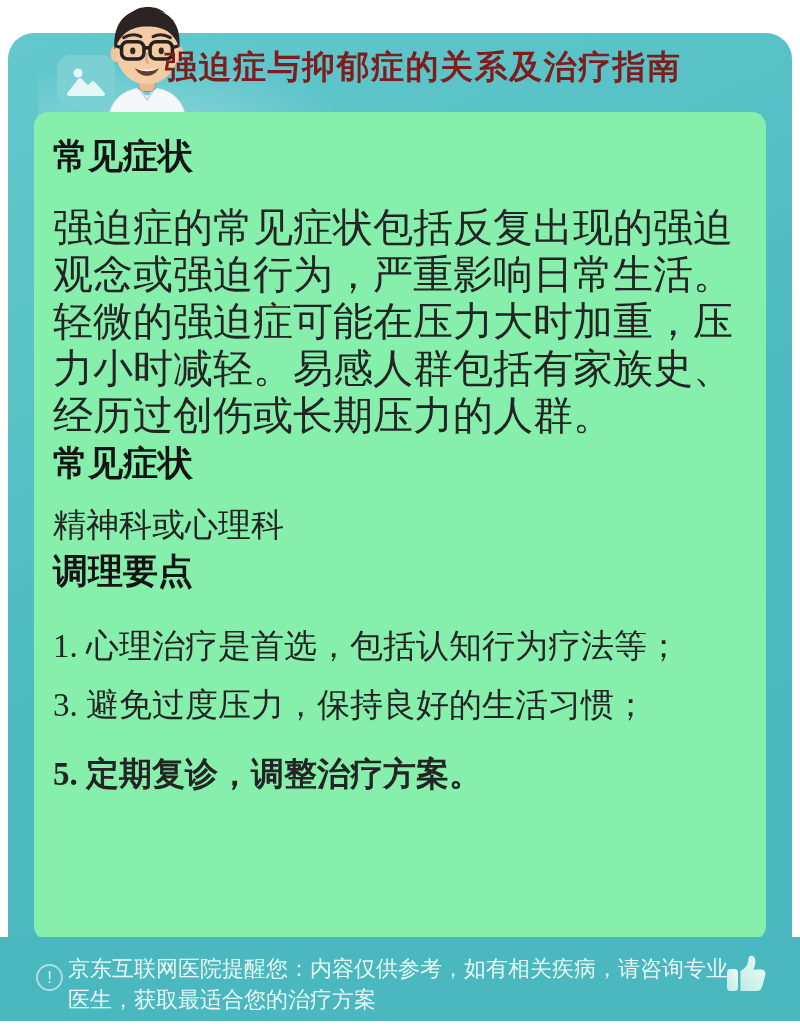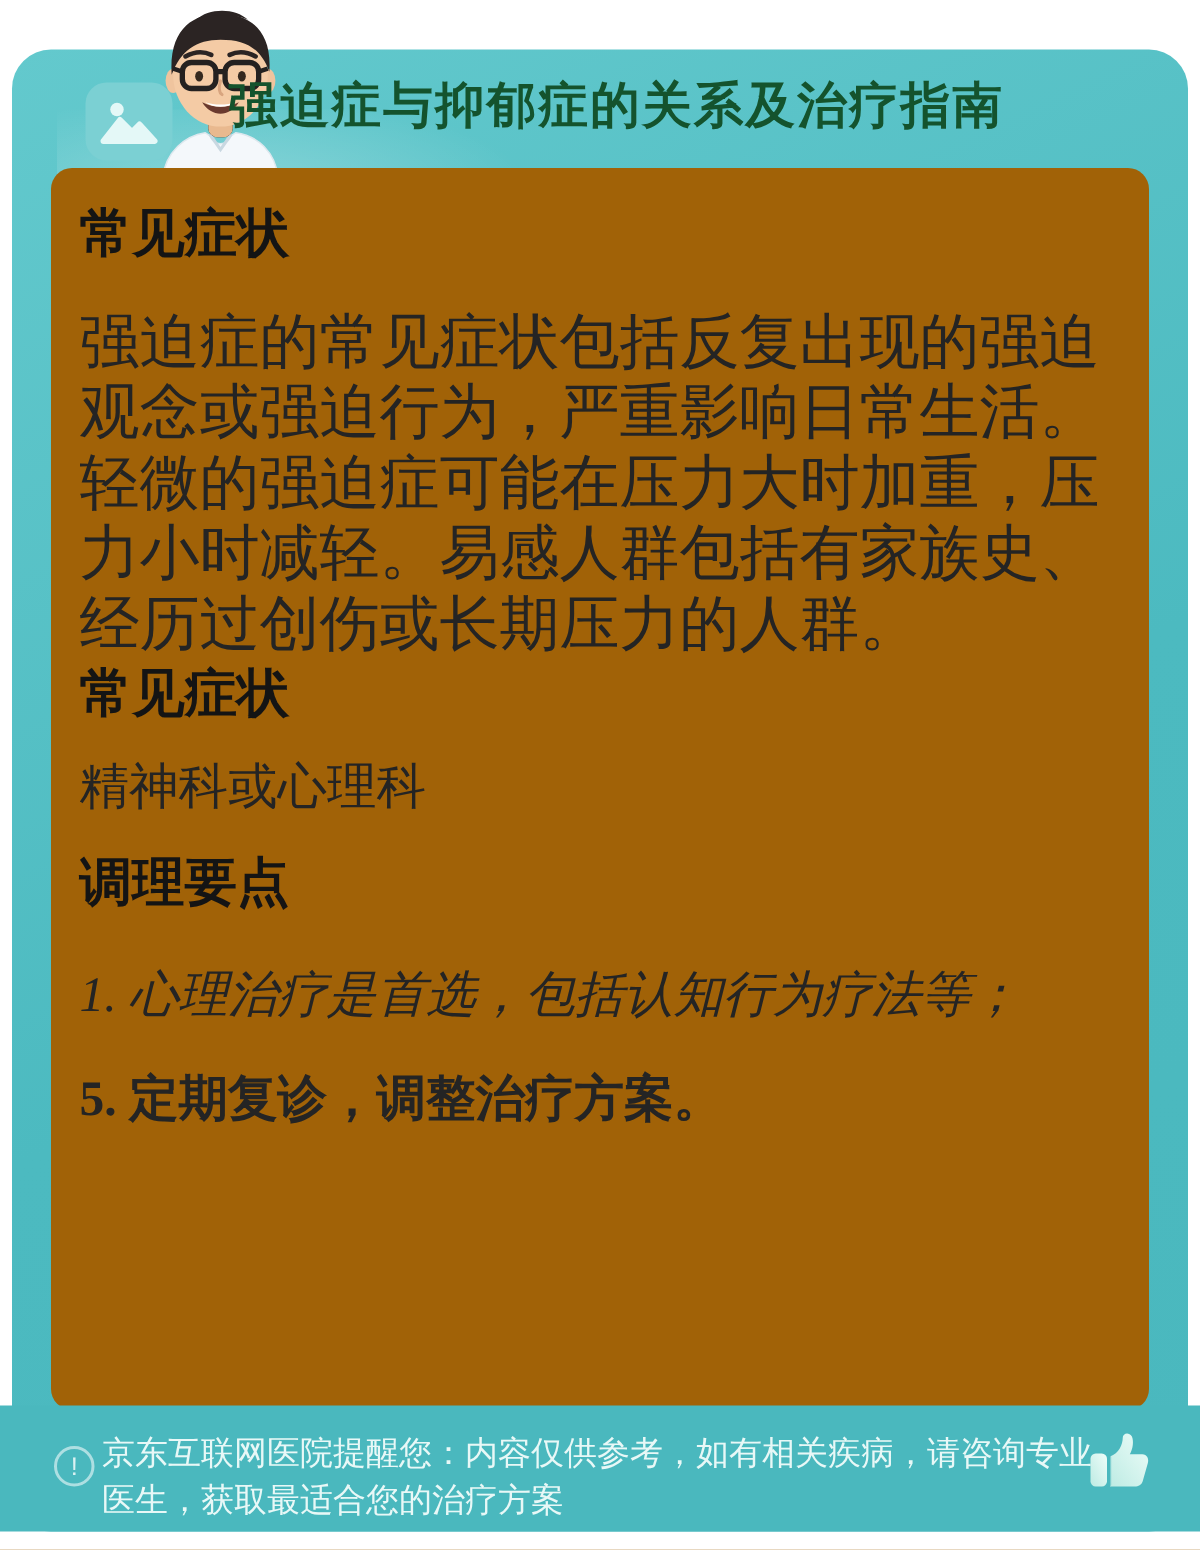--- a/index.html
+++ b/index.html
@@ -15,40 +15,40 @@
                  background:radial-gradient(ellipse at 35% 45%, rgba(255,255,255,0.28), rgba(255,255,255,0) 70%); }
 
   
   .pic-badge { position:absolute; left:57px; top:55px; width:58px; height:52px;
                border-radius:14px; background:#7bd0d3; display:flex; align-items:center; justify-content:center; }
 
   
   .avatar { position:absolute; left:90px; top:1px; width:114px; height:118px; }
 
   
-  .page-title { position:absolute; left:152px; top:52px; width:620px;
-                font-size:33px; font-weight:700; color:#14532d; letter-spacing:1.5px;
-                line-height:36px; white-space:nowrap; }
+  .page-title { position:absolute; left:164px; top:52px; width:620px;
+                font-size:33px; font-weight:700; color:#7f1d1d; letter-spacing:1.5px;
+                line-height:36px; white-space:nowrap;font-family:Liberation Mono, monospace; }
 
   
   .content-card { position:absolute; left:34px; top:112px; width:732px; height:828px;
-                  background:#a16207; border-radius:14px; padding:0 19px; overflow:hidden; }
+                  background:#86efac; border-radius:14px; padding:0 19px; overflow:hidden; }
   .sec-heading { font-size:35px; font-weight:700; color:#141414; line-height:36px;
                  font-family:"Liberation Sans","DejaVu Sans",sans-serif; }
   .h-symptoms { margin-top:26px; }
   .h-dept     { margin-top:6px; }
-  .h-care     { margin-top:26px; }
+  .h-care     { margin-top:8px; }
   .para { font-size:40px; line-height:47px; color:#242424;
           font-family:"Liberation Serif","DejaVu Serif",sans-serif; margin-top:30px; }
   .dept-text { font-size:33px; line-height:40px; color:#242424;
                font-family:Liberation Serif, serif; margin-top:24px; }
   .care-item { font-size:33px; line-height:46px; color:#242424;
                font-family:"Liberation Serif","DejaVu Serif",sans-serif; }
   .care-item .num { font-family:"Liberation Serif","DejaVu Serif",serif; }
-  .ci-1 { margin-top:34px;font-style:italic; }
+  .ci-1 { margin-top:34px; }
   .ci-2 { margin-top:14px; }
   .ci-3 { margin-top:13px; }
   .ci-4 { margin-top:9px; }
   .ci-5 { margin-top:23px;font-weight:bold; }
 
   
   .footer-bar { position:absolute; left:0; top:937px; width:800px; height:84px; background:#4ab8be; }
   .warn-icon { position:absolute; left:36px; top:964px; width:27px; height:27px;
                border:2px solid rgba(255,255,255,0.55); border-radius:50%;
                color:rgba(255,255,255,0.8); font-size:17px; line-height:23px; text-align:center;
@@ -112,20 +112,21 @@
   <div class="content-card">
     <div class="sec-heading h-symptoms">常见症状</div>
     <div class="para">强迫症的常见症状包括反复出现的强迫观念或强迫行为，严重影响日常生活。轻微的强迫症可能在压力大时加重，压力小时减轻。易感人群包括有家族史、经历过创伤或长期压力的人群。</div>
 
     <div class="sec-heading h-dept">常见症状</div>
     <div class="dept-text">精神科或心理科</div>
 
     <div class="sec-heading h-care">调理要点</div>
 
     <div class="care-item ci-1"><span class="num">1.</span> <span>心理治疗是首选，包括认知行为疗法等；</span></div>
+    <div class="care-item ci-3"><span class="num">3.</span> <span>避免过度压力，保持良好的生活习惯；</span></div>
     <div class="care-item ci-5"><span class="num">5.</span> <span>定期复诊，调整治疗方案。</span></div>
   </div>
 
   <div class="footer-bar"></div>
   <div class="warn-icon">!</div>
   <div class="disclaimer">京东互联网医院提醒您：内容仅供参考，如有相关疾病，请咨询专业医生，获取最适合您的治疗方案</div>
   <svg class="thumb-icon" viewBox="0 0 48 48">
     <defs>
       <linearGradient id="tg" x1="0" y1="1" x2="1" y2="0">
         <stop offset="0" stop-color="#bdebe3"></stop>

